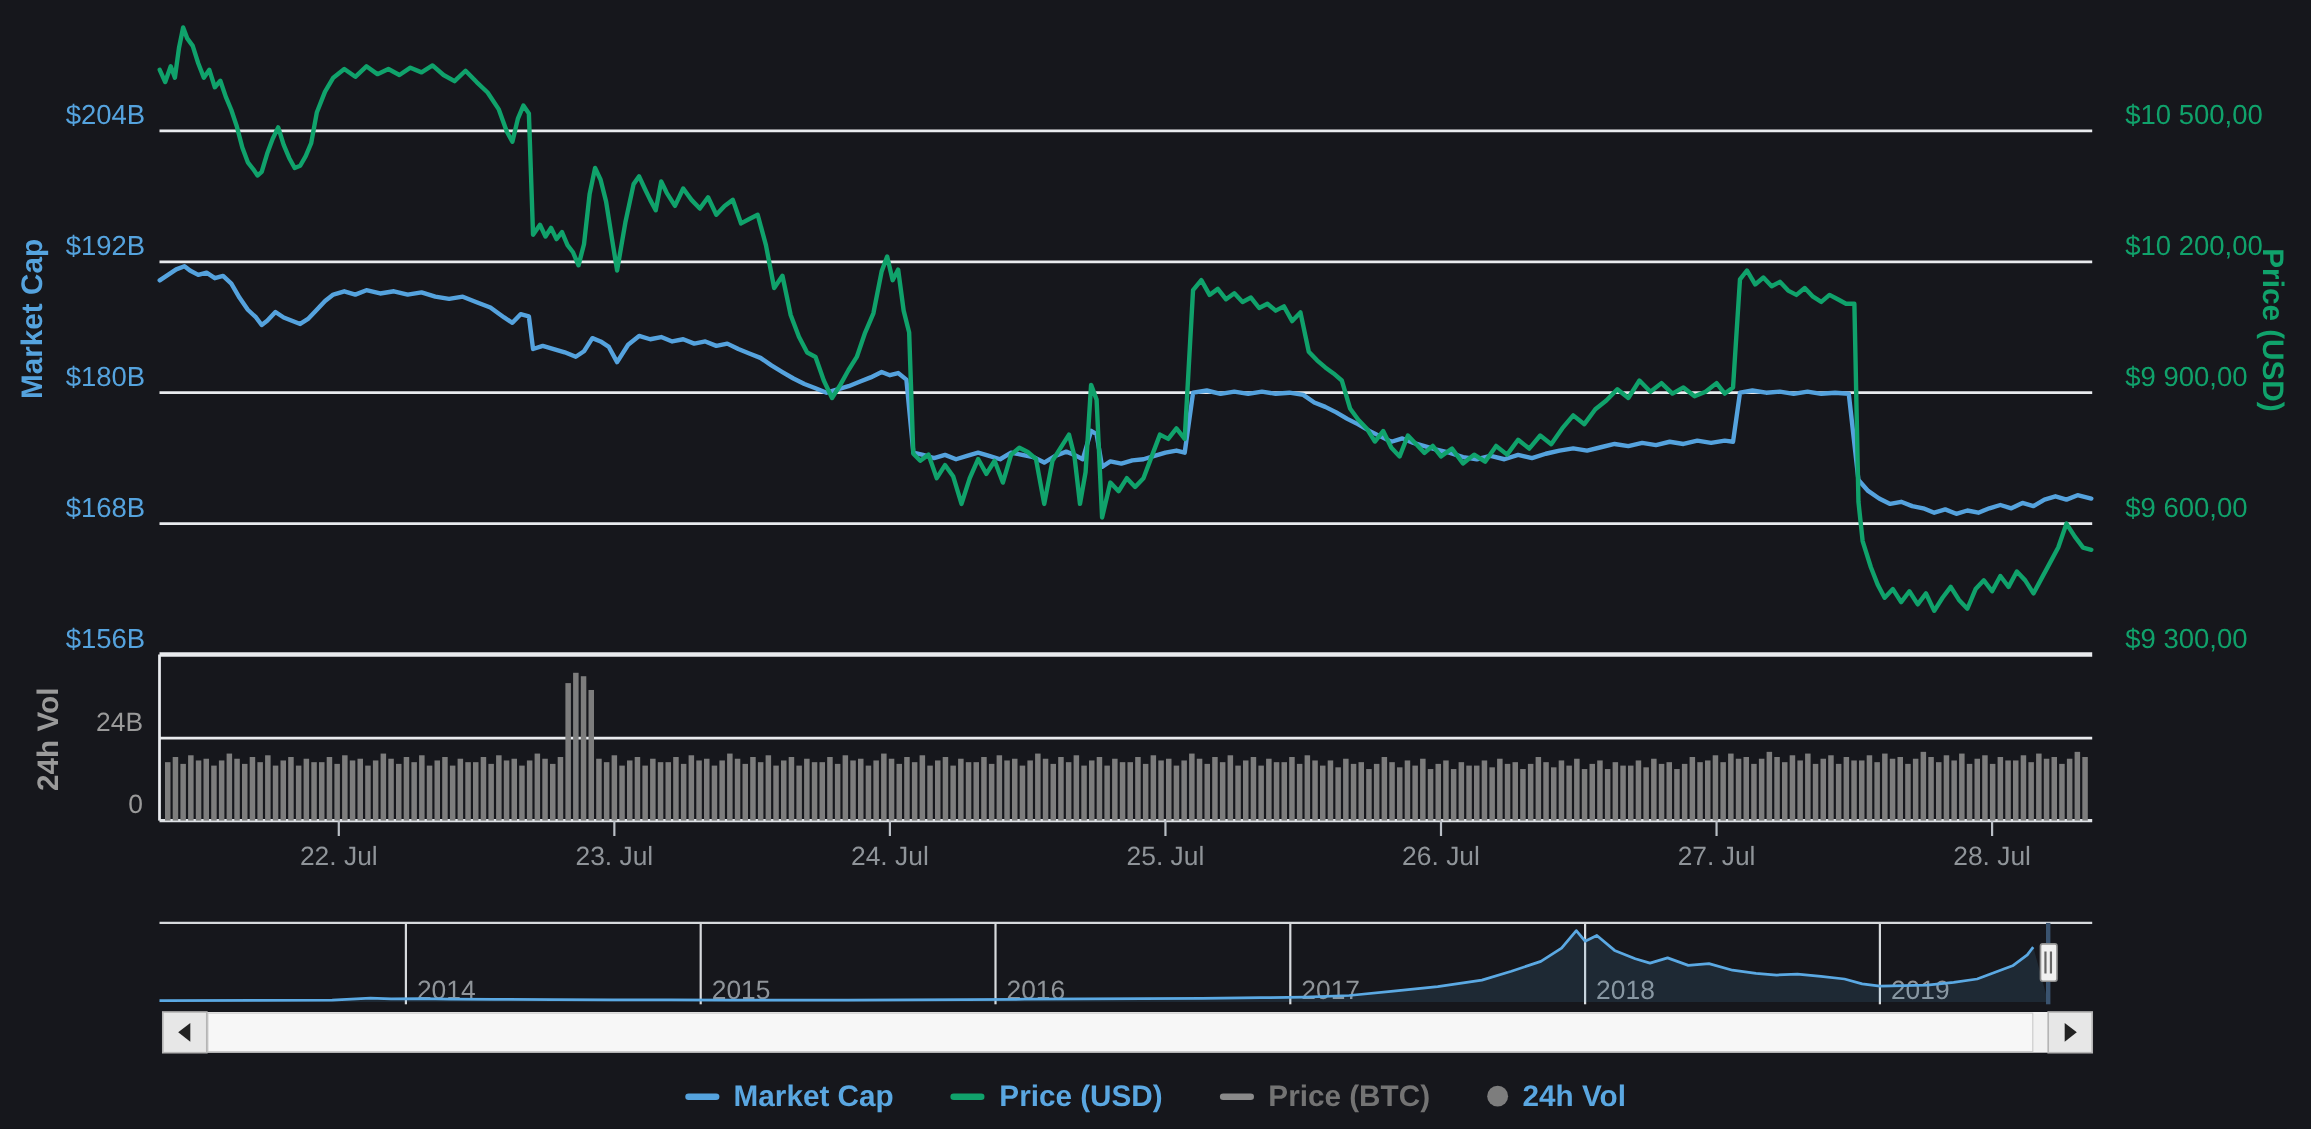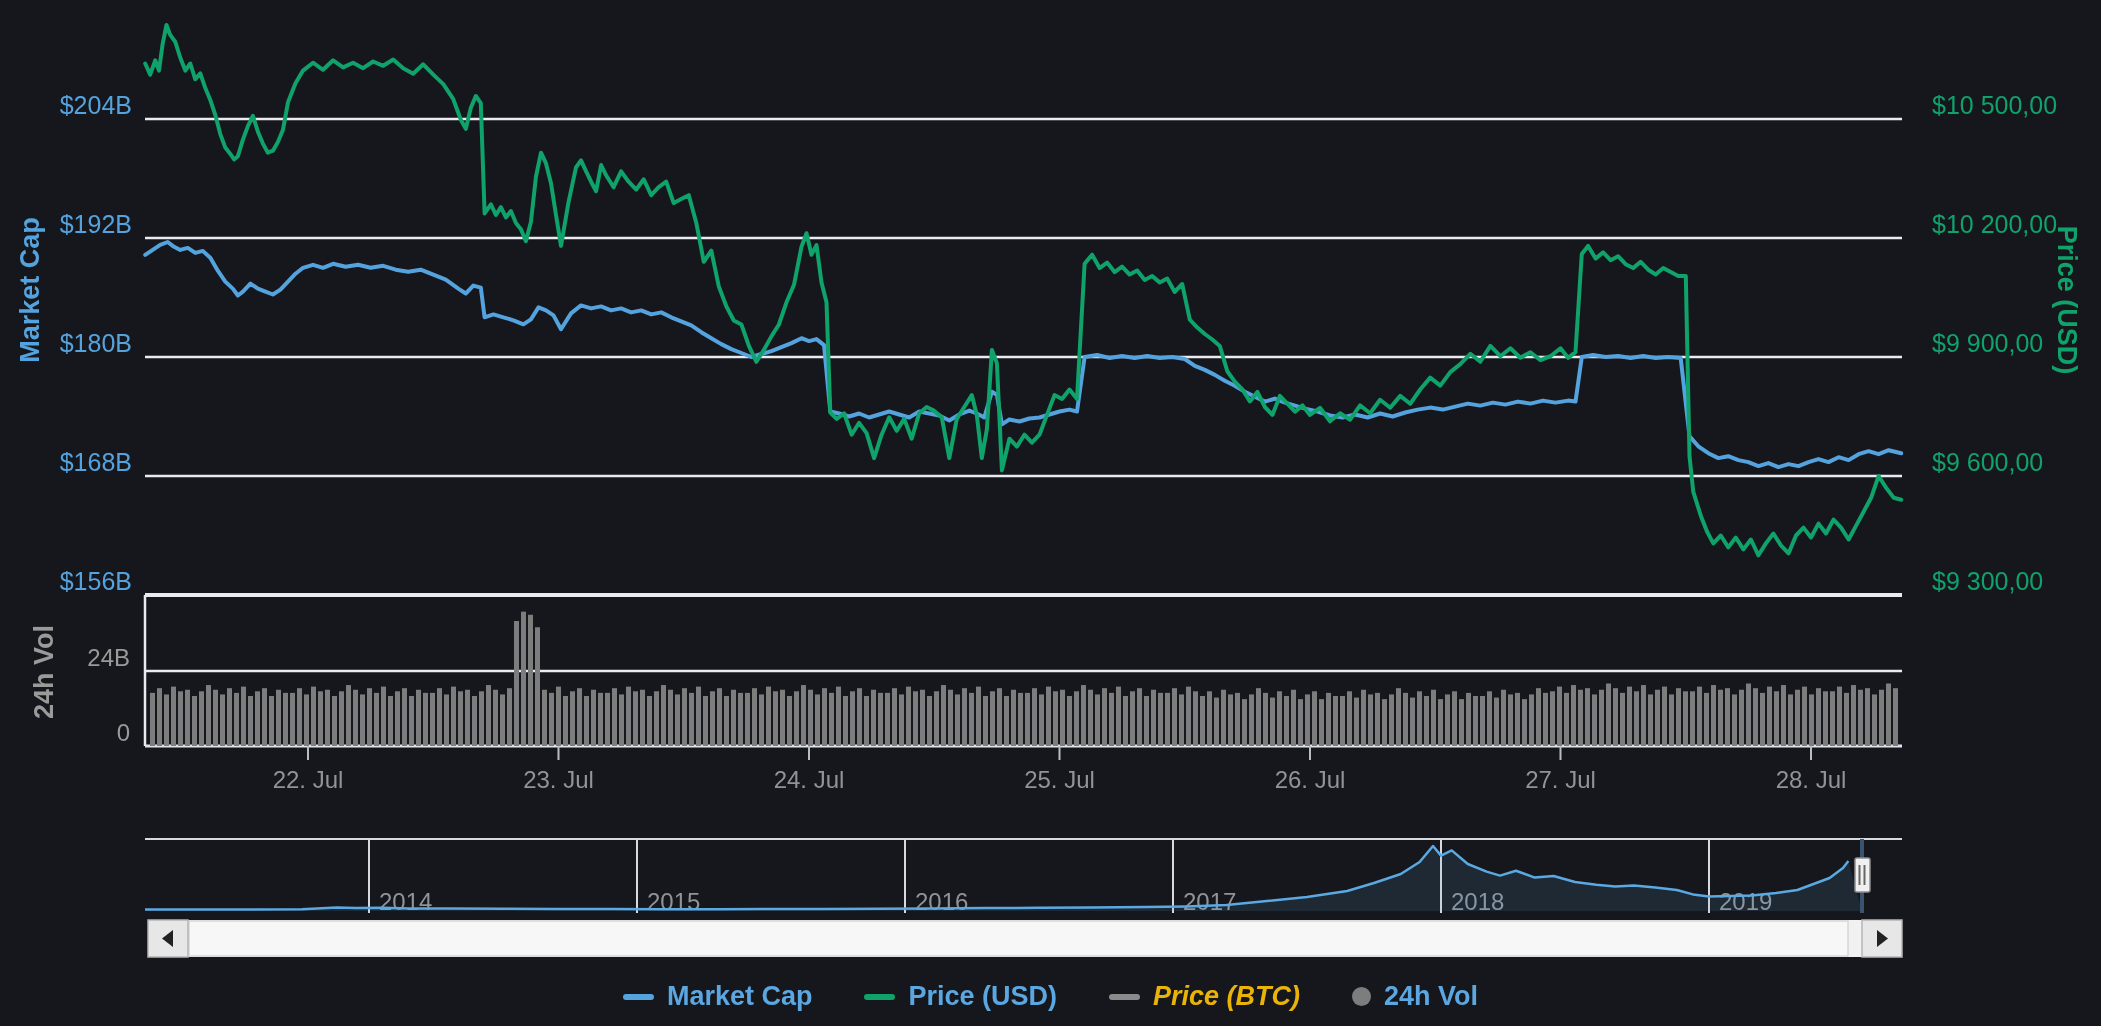--- a/index.html
+++ b/index.html
@@ -341,20 +341,20 @@
       <div class="legend-item">
         <span class="legend-dash" style="background: rgb(85, 163, 222);"></span>
         <span style="color: rgb(90, 167, 225);">Market Cap</span>
       </div>
       <div class="legend-item">
         <span class="legend-dash" style="background: rgb(16, 162, 107);"></span>
         <span style="color: rgb(90, 167, 225);">Price (USD)</span>
       </div>
       <div class="legend-item">
         <span class="legend-dash" style="background: rgb(138, 138, 138);"></span>
-        <span style="color: #eab308; font-style: italic;">Price (BTC)</span>
+        <span style="color: #737373;">Price (BTC)</span>
       </div>
       <div class="legend-item">
         <span class="legend-circle" style="background: rgb(125, 125, 125);"></span>
         <span style="color: rgb(90, 167, 225);">24h Vol</span>
       </div>
     </div>
 </div>
 
 </body></html>

